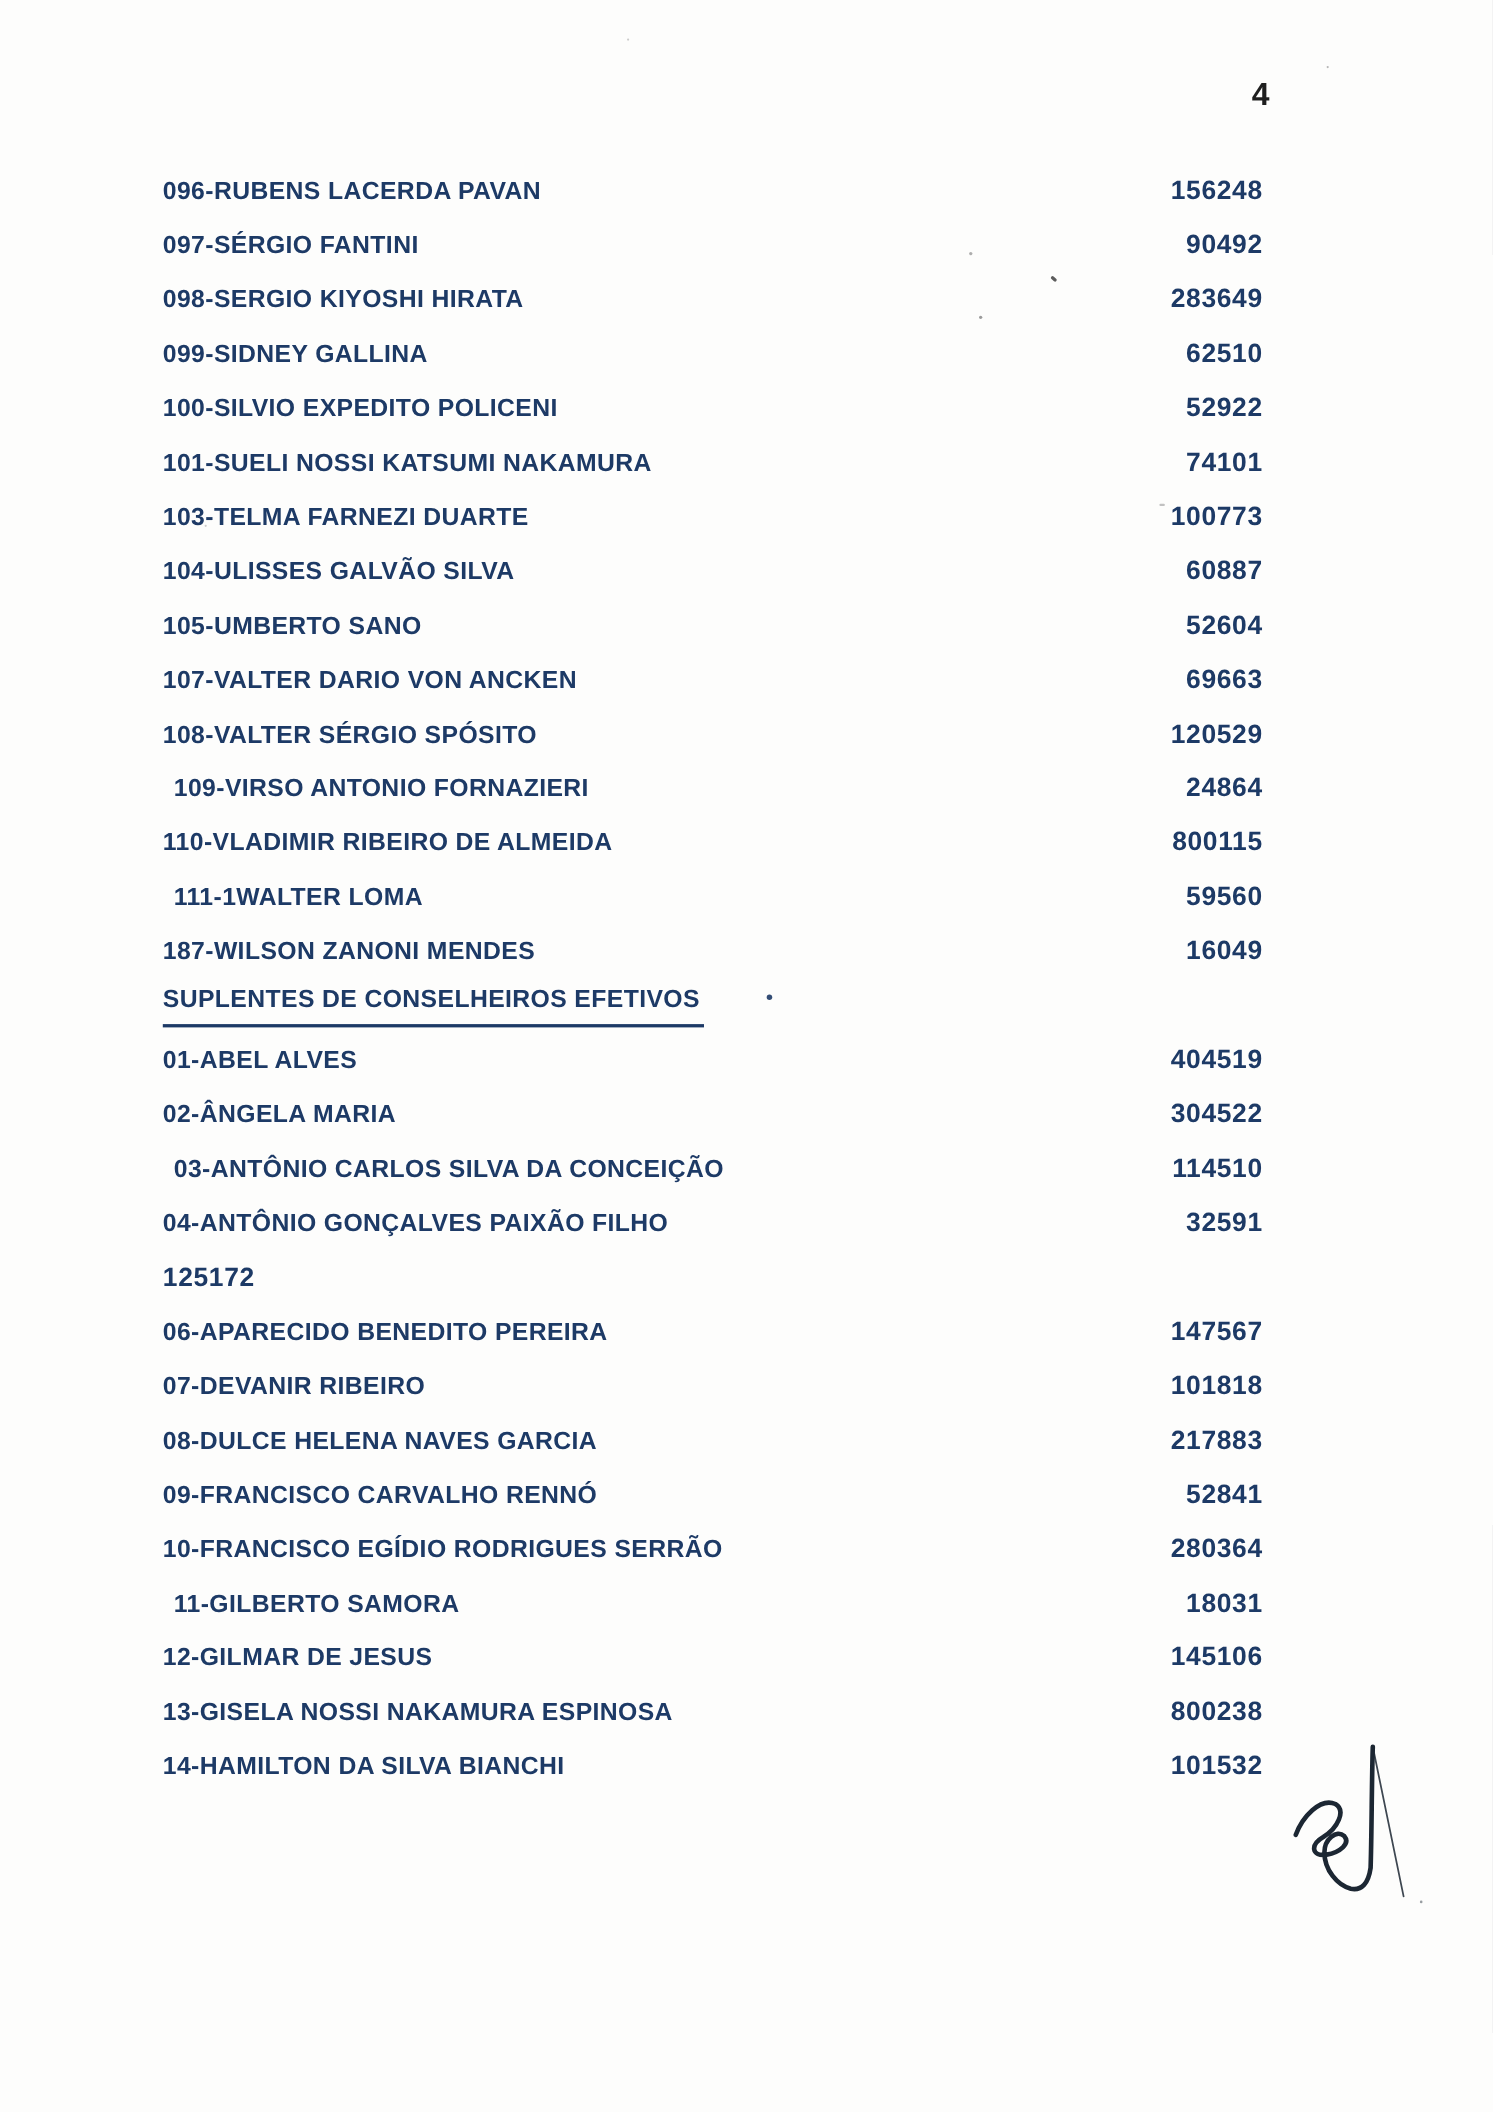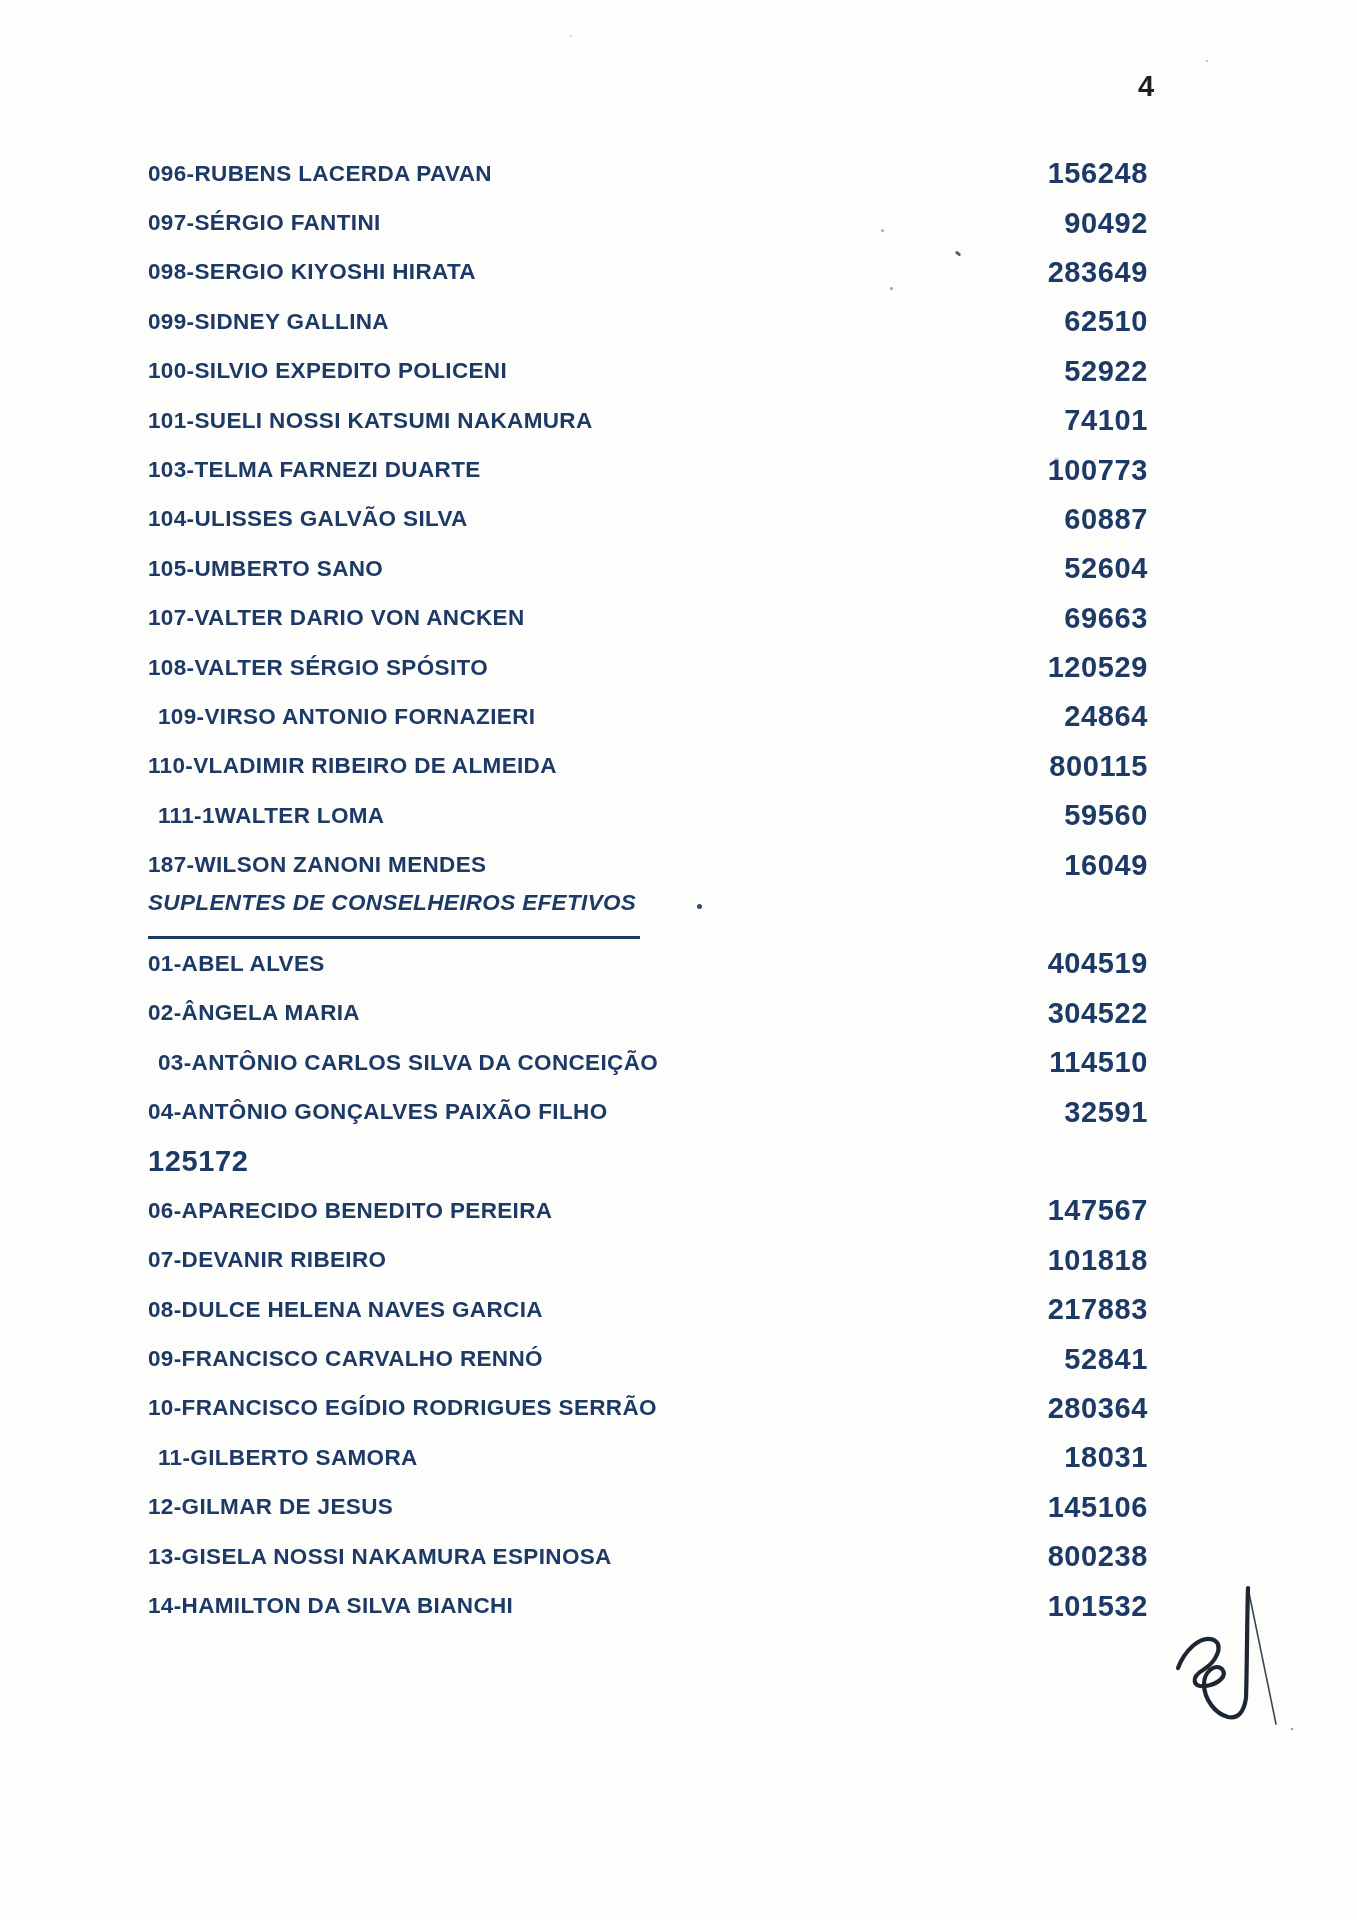--- a/index.html
+++ b/index.html
@@ -30,29 +30,28 @@
     justify-content:space-between;
     align-items:center;
     font-weight:700;
     font-size:22.5px;
     letter-spacing:0.35px;
     white-space:nowrap;
   }
   .row .label { display:inline-block; }
   .row.indent .label { padding-left:10px; }
   .row .value {
-    font-size:29px;
+    font-size:24px;
     letter-spacing:0.6px;
     text-align:right;
   }
   .row.section .label {
     border-bottom:3px solid currentColor;
-    padding-bottom:20px;
+    padding-bottom:10px;
     padding-right:4px;
-    font-style:italic;
   }
   .signature {
     position:absolute;
     left:1170px; top:1578px;
     width:130px; height:160px;
   }
   .speck { position:absolute; border-radius:50%; }
 </style>
 </head>
 <body>

